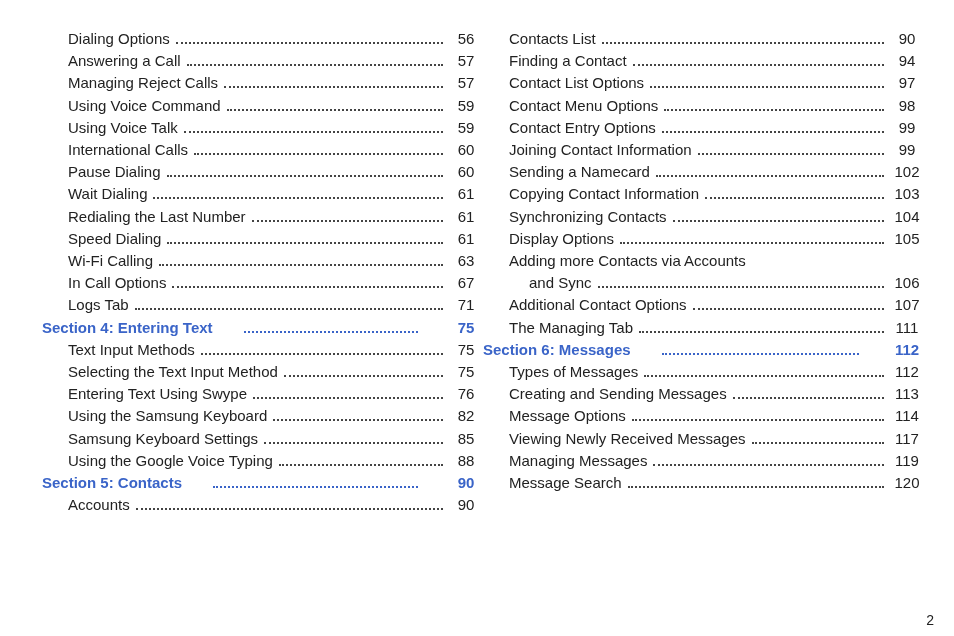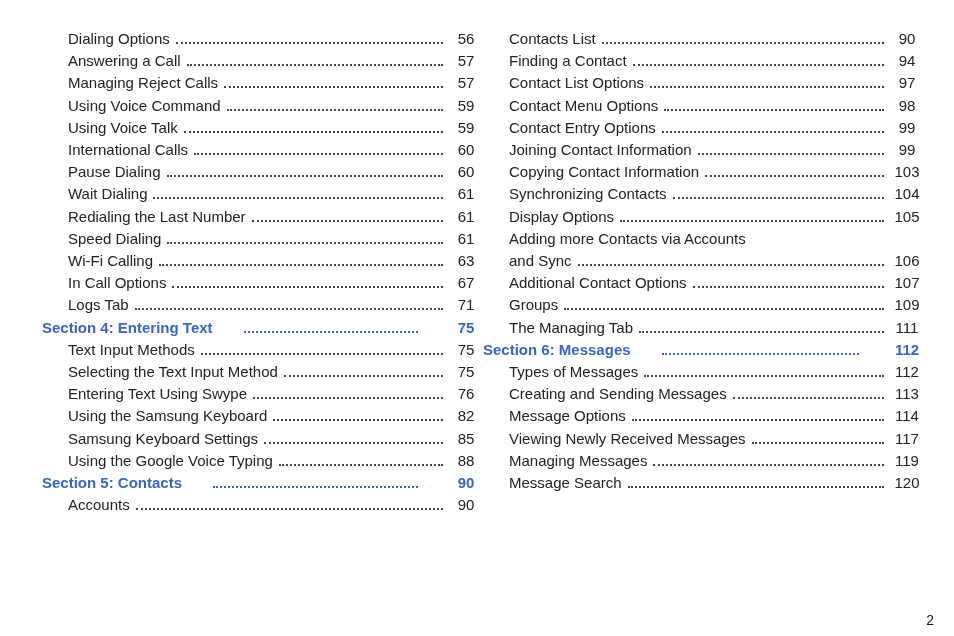--- a/index.html
+++ b/index.html
@@ -45,21 +45,21 @@
     margin: 0 6px 4px 6px;
     min-width: 8px;
     height: 0.6em;
   }
   .pnum {
     flex: 0 0 auto;
     min-width: 34px;
     text-align: center;
   }
   .row.sec .pnum { color: #3a64c8; }
-  .wrap-indent { padding-left: 22px; }
+  .wrap-indent { padding-left: 22px; margin-left: 20px; }
   .pagenum {
     position: absolute;
     right: 20px;
     bottom: 8px;
     font-size: 14px;
   }
 </style>
 </head>
 <body>
 
@@ -201,20 +201,25 @@
         <span class="title">Contact Entry Options</span>
         <span class="leader"></span>
         <span class="pnum">99</span>
       </div>
       <div class="row sub">
         <span class="title">Joining Contact Information</span>
         <span class="leader"></span>
         <span class="pnum">99</span>
       </div>
       <div class="row sub">
+        <span class="title">Sending a Namecard</span>
+        <span class="leader"></span>
+        <span class="pnum">102</span>
+      </div>
+      <div class="row sub">
         <span class="title">Copying Contact Information</span>
         <span class="leader"></span>
         <span class="pnum">103</span>
       </div>
       <div class="row sub">
         <span class="title">Synchronizing Contacts</span>
         <span class="leader"></span>
         <span class="pnum">104</span>
       </div>
       <div class="row sub">
@@ -227,25 +232,20 @@
       </div>
       <div class="row sub wrap-indent">
         <span class="title">and Sync</span>
         <span class="leader"></span>
         <span class="pnum">106</span>
       </div>
       <div class="row sub">
         <span class="title">Additional Contact Options</span>
         <span class="leader"></span>
         <span class="pnum">107</span>
-      </div>
-      <div class="row sub">
-        <span class="title">Groups</span>
-        <span class="leader"></span>
-        <span class="pnum">109</span>
       </div>
       <div class="row sub">
         <span class="title">The Managing Tab</span>
         <span class="leader"></span>
         <span class="pnum">111</span>
       </div>
       <div class="row sec">
         <span class="title">Section 6:  Messages</span>
         <span class="leader"></span>
         <span class="pnum">112</span>

